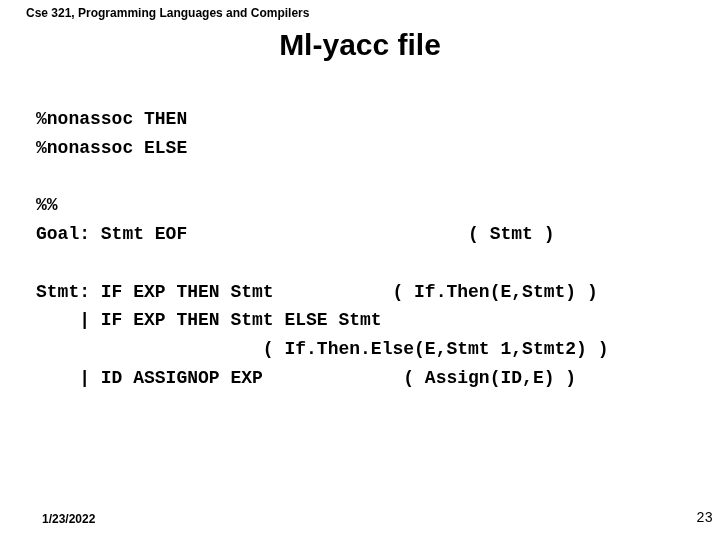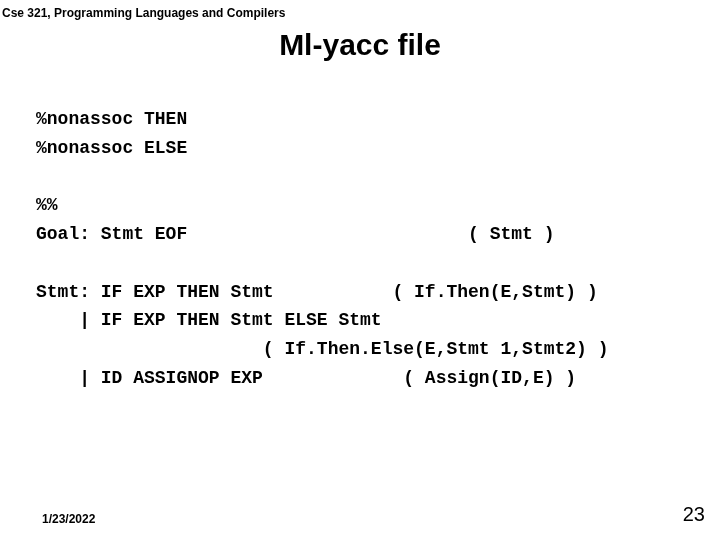--- a/index.html
+++ b/index.html
@@ -8,21 +8,21 @@
     width: 720px;
     height: 540px;
     background: #fff;
     font-family: Arial, Helvetica, sans-serif;
     position: relative;
     box-sizing: border-box;
   }
   .header {
     font-size: 12px;
     font-weight: bold;
-    padding: 6px 0 0 2px;
+    padding: 6px 0 0 26px;
   }
   .title {
     text-align: center;
     font-size: 30px;
     font-weight: bold;
     margin-top: 8px;
     margin-bottom: 14px;
   }
   .code {
     font-family: "Courier New", Courier, monospace;
@@ -36,23 +36,24 @@
   .footer-left {
     position: absolute;
     left: 18px;
     bottom: 14px;
     font-size: 12px;
     font-weight: bold;
     margin-left: 24px;
   }
   .footer-right {
     position: absolute;
-    right: 15px;
+    right: 7px;
     bottom: 14px;
-    font-size: 20px;
+    font-size: 14px;
+    font-family: Liberation Mono, monospace;
   }
 </style>
 </head>
 <body>
 
 <div class="header">Cse 321, Programming Languages and Compilers</div>
 
 <div class="title">Ml-yacc file</div>
 
 <div class="code">

